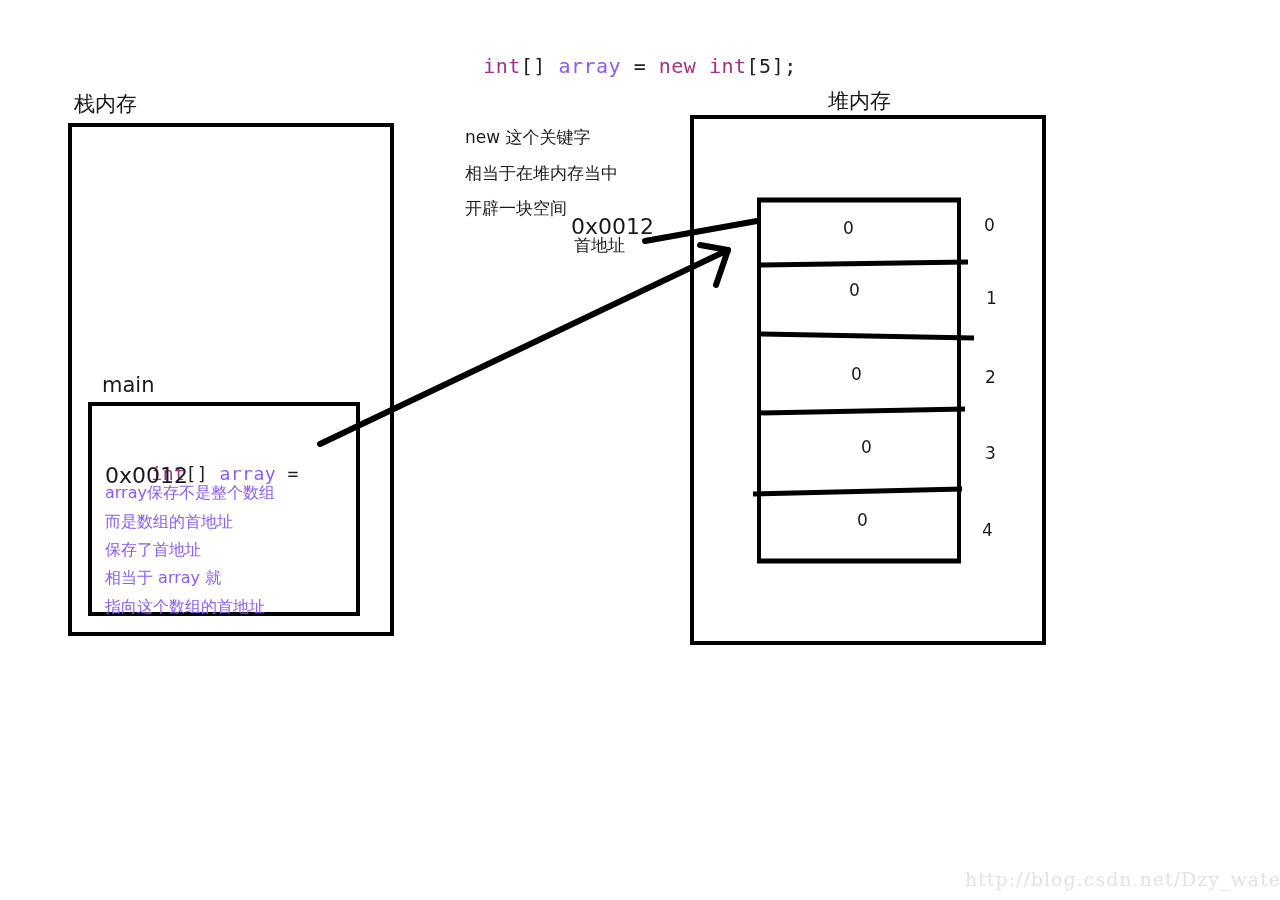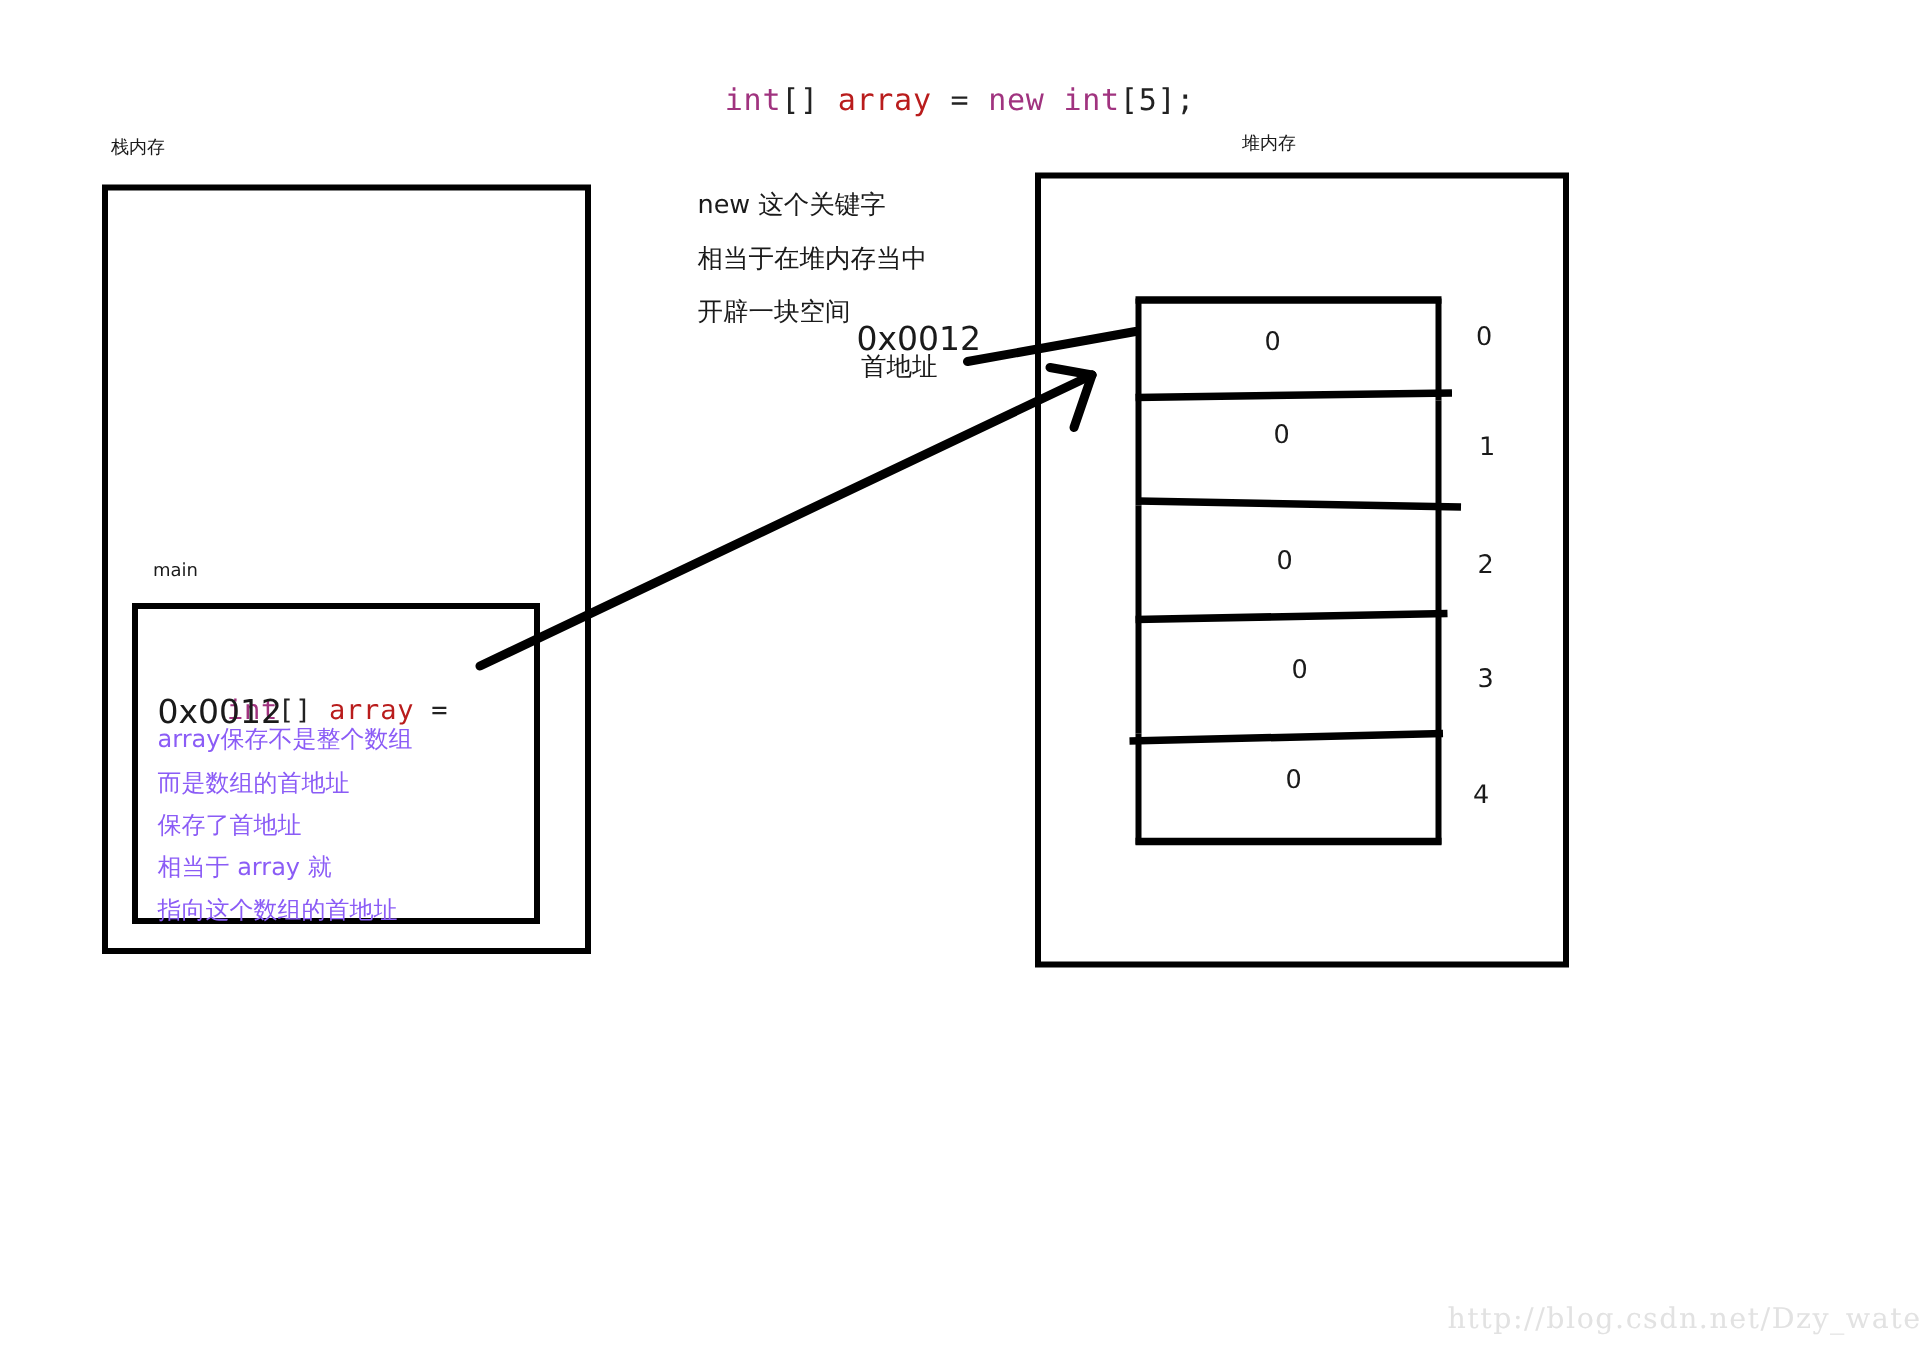--- a/index.html
+++ b/index.html
@@ -21,38 +21,38 @@
 
   
   .codeline {
     font-family: "DejaVu Sans Mono", "Liberation Mono", monospace;
     font-size: 20px;
     letter-spacing: 0.5px;
     white-space: pre;
     color: #222222;
   }
   .kw { color: #a0337f; }
-  .ident { color: #b91c1c; }
+  .ident { color: #8b5cf6; }
   .punct { color: #222222; }
 
   
   .cn {
     font-size: 17px;
     color: #1a1a1a;
     white-space: pre;
     line-height: 1.45;
   }
   .cn-sm {
     font-size: 16px;
     color: #8b5cf6;
     white-space: pre;
     line-height: 1.5;
   }
   .label {
-    font-size: 12px;
+    font-size: 21px;
     color: #1a1a1a;
     white-space: pre;
   }
   .mono-txt {
     font-family: "DejaVu Sans", "Liberation Sans", sans-serif;
     font-size: 22px;
     color: #1a1a1a;
     white-space: pre;
   }
 

